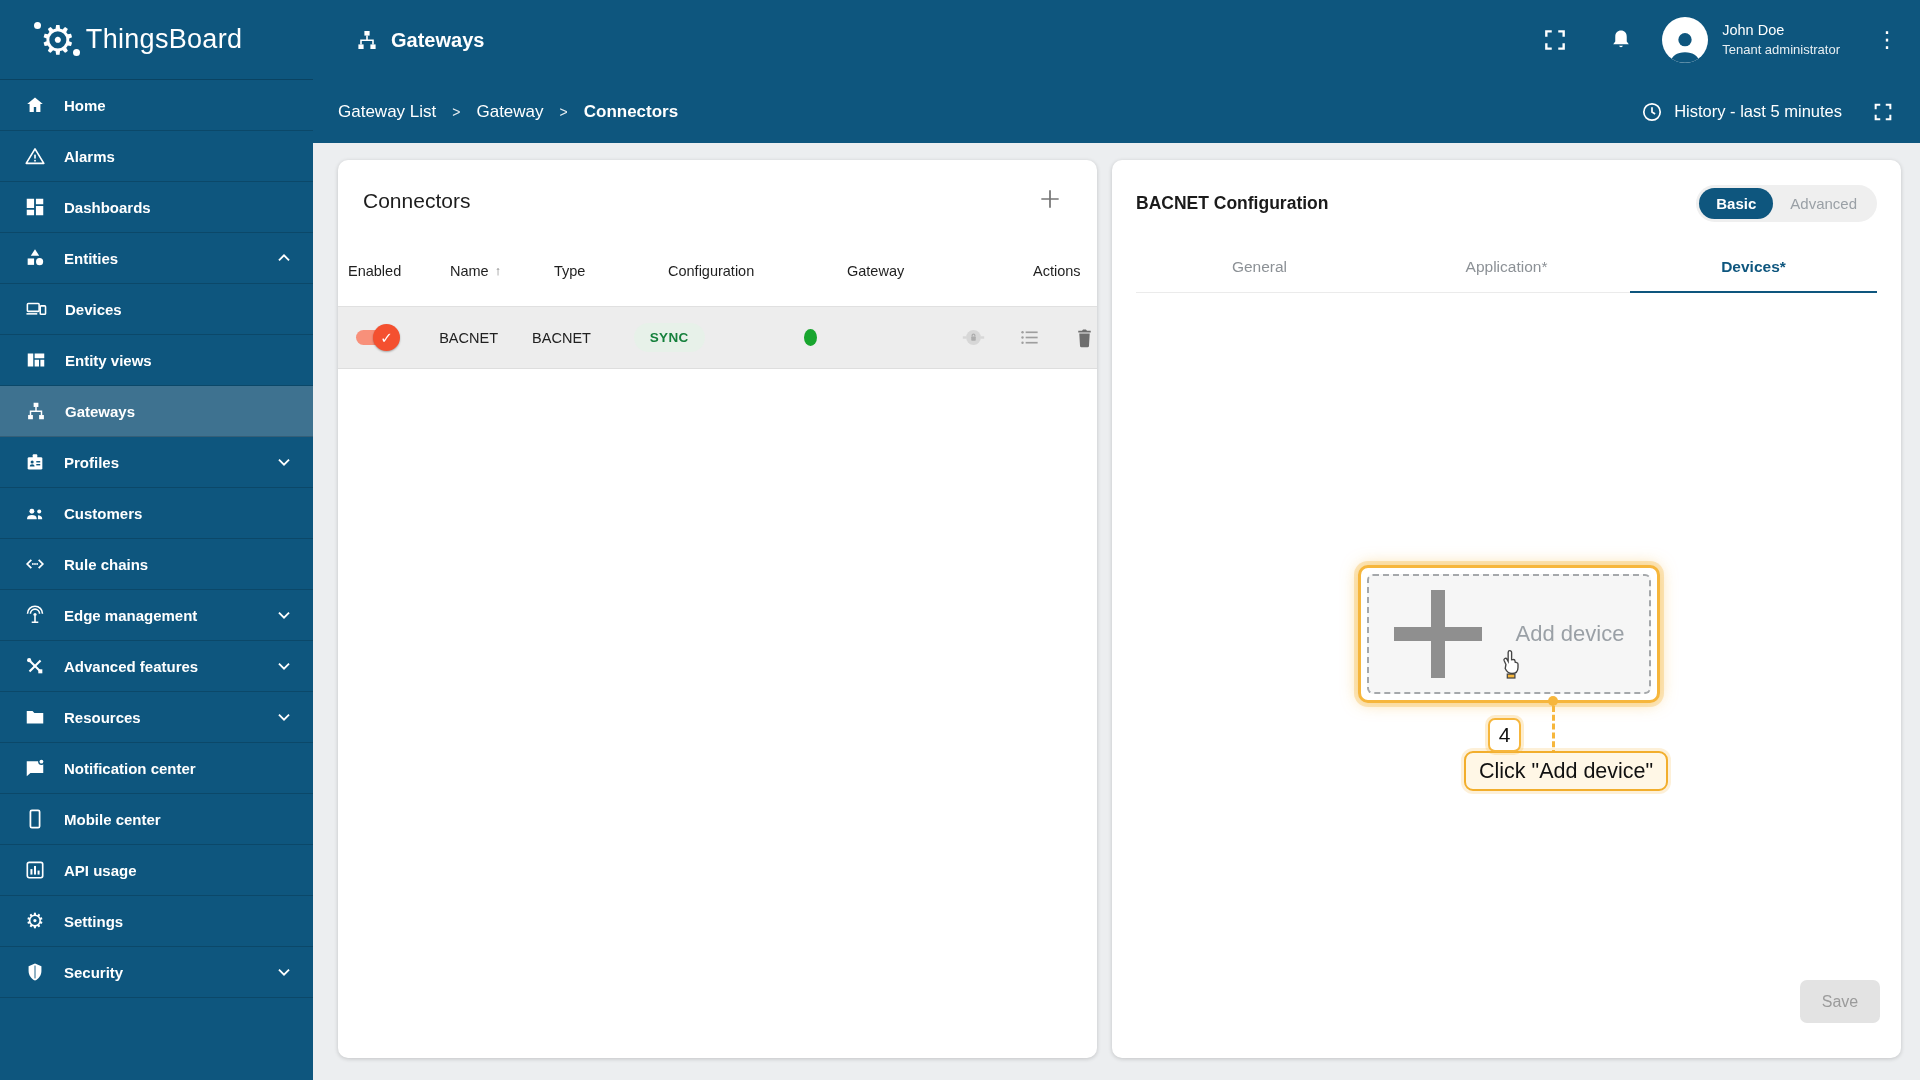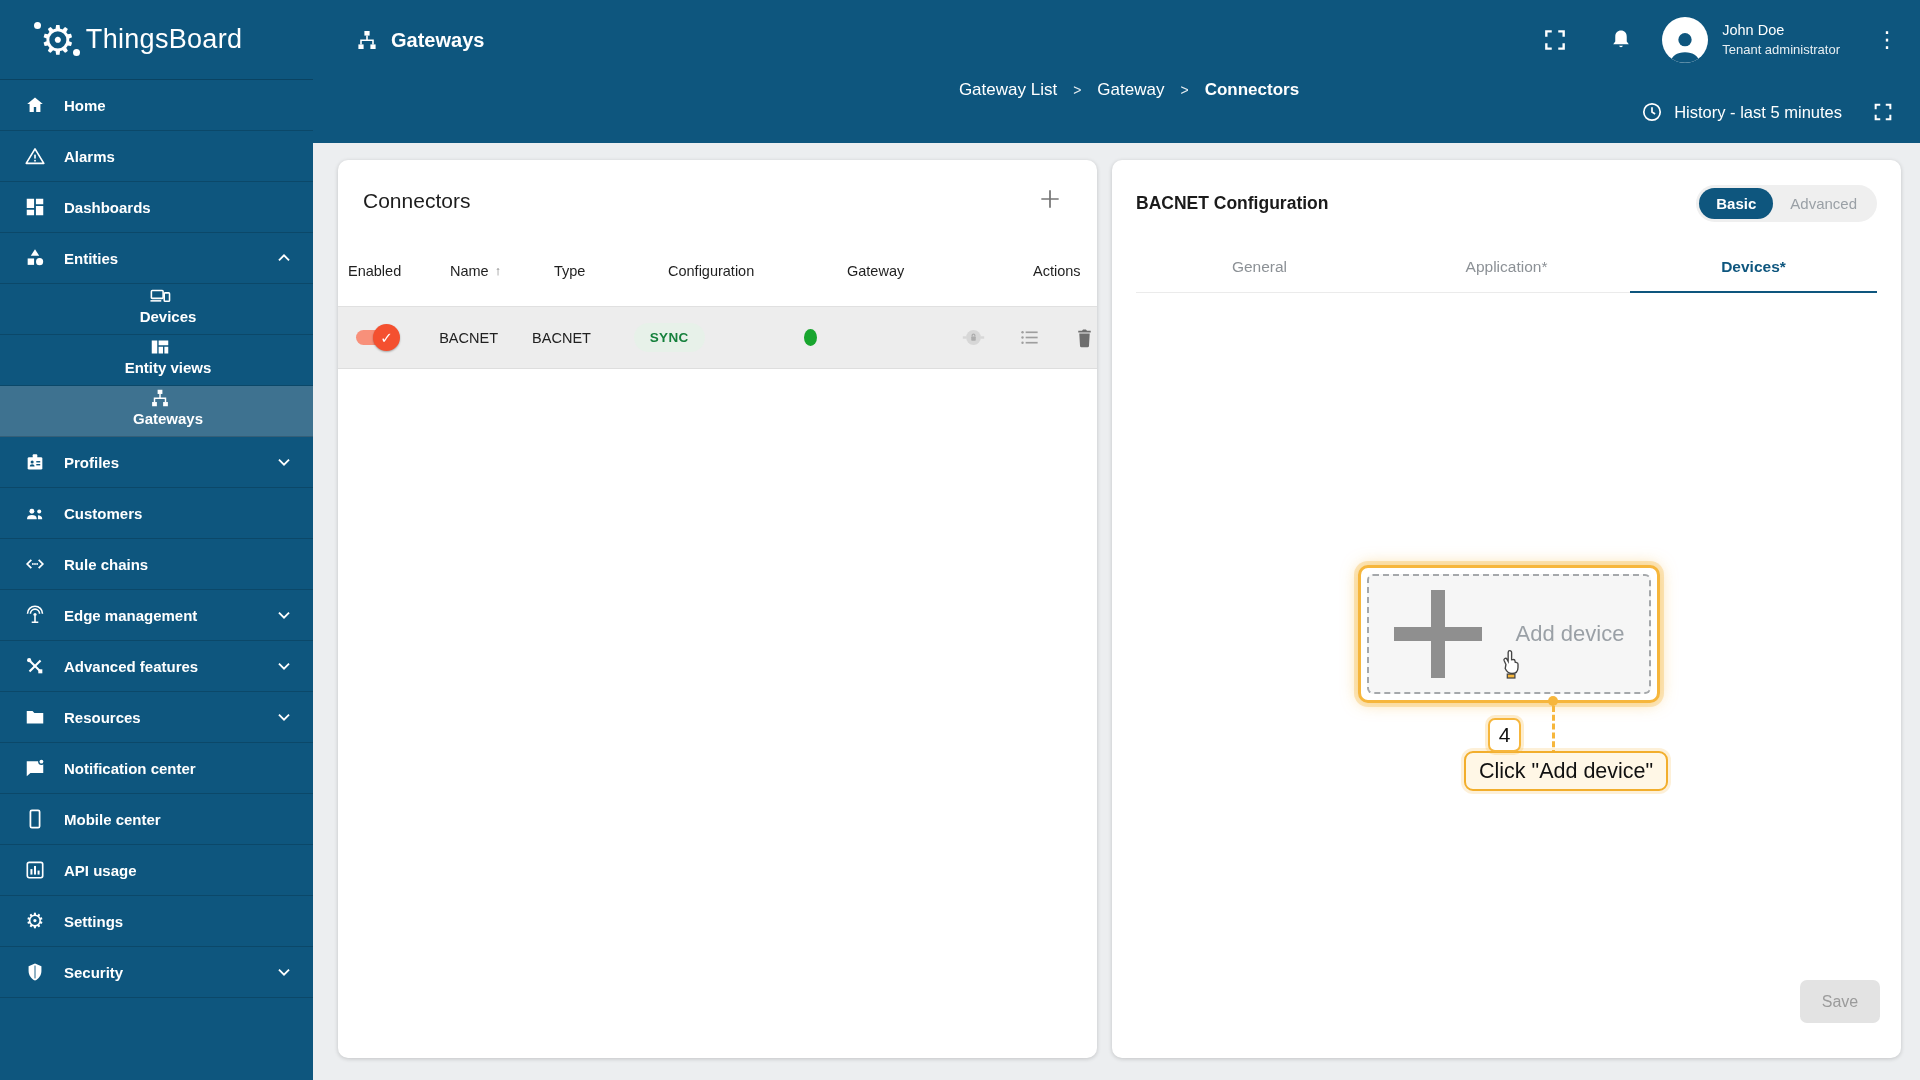--- a/index.html
+++ b/index.html
@@ -16,21 +16,21 @@
   body{font-family:"Liberation Sans","DejaVu Sans",sans-serif;background:#ECEEF0;position:relative;color:var(--txt);}
 
   
   .sidebar{position:absolute;left:0;top:0;bottom:0;width:313px;background:var(--primary);z-index:5;}
   .logo{height:80px;display:flex;align-items:center;padding-left:40px;border-bottom:1px solid rgba(0,0,0,.22);color:#fff;}
   .logo-emblem{font-size:40px;line-height:40px;margin-right:10px;position:relative;}
   .logo-dot{position:absolute;width:7px;height:7px;border-radius:50%;background:#fff;}
   .logo-text{font-size:27px;font-weight:400;letter-spacing:.3px;}
   .nav{list-style:none;}
   .nav-item{height:51px;display:flex;align-items:center;padding:0 18px 0 23px;border-bottom:1px solid rgba(0,0,0,.16);color:#fff;cursor:pointer;}
-  .nav-item.sub{padding-left:24px;flex-direction:column;}
+  .nav-item.sub{padding-left:24px;}
   .nav-item.selected{background:var(--sel);}
   .nav-ic{width:24px;height:24px;display:flex;align-items:center;justify-content:center;flex:0 0 24px;}
   .nav-ic svg{width:22px;height:22px;display:block;}
   .nav-label{margin-left:17px;font-size:15px;font-weight:bold;white-space:nowrap;flex:1;}
   .chev{width:22px;height:22px;flex:0 0 22px;}
   .glyph{font-size:21px;line-height:22px;color:#fff;}
 
   
   .topbar{position:absolute;left:313px;right:0;top:0;height:80px;background:var(--primary);display:flex;align-items:center;color:#fff;z-index:4;}
   .page-title{display:flex;align-items:center;margin-left:42px;}
@@ -38,21 +38,21 @@
   .page-title span{font-size:20px;font-weight:bold;}
   .top-right{margin-left:auto;display:flex;align-items:center;padding-right:22px;}
   .icon-btn{background:none;border:none;cursor:pointer;display:flex;align-items:center;justify-content:center;color:#fff;}
   .icon-btn svg{display:block;}
   .avatar{width:46px;height:46px;border-radius:50%;background:#fff;overflow:hidden;display:flex;align-items:flex-end;justify-content:center;margin:0 14px 0 28px;}
   .user-meta{line-height:1.35;margin-right:36px;}
   .user-name{font-size:14.5px;}
   .user-role{font-size:13px;opacity:.9;}
   .kebab{font-size:22px;letter-spacing:0;color:#fff;}
 
-  .subbar{position:absolute;left:313px;right:0;top:80px;height:63px;background:var(--primary);display:flex;align-items:center;color:#fff;z-index:4;flex-direction:column;}
+  .subbar{position:absolute;left:313px;right:0;top:80px;height:63px;background:var(--primary);display:flex;align-items:center;color:#fff;z-index:4;}
   .crumbs{display:flex;align-items:center;margin-left:25px;font-size:17px;}
   .crumb{cursor:pointer;}
   .crumb.current{font-weight:bold;cursor:default;}
   .crumb-sep{margin:0 16px;font-size:14px;opacity:.9;}
   .sub-right{margin-left:auto;display:flex;align-items:center;padding-right:26px;}
   .history-btn{display:flex;align-items:center;background:none;border:none;color:#fff;font-size:16.5px;cursor:pointer;font-family:inherit;}
   .history-btn svg{margin-right:10px;}
   .sub-fs{margin-left:30px;}
 
   

